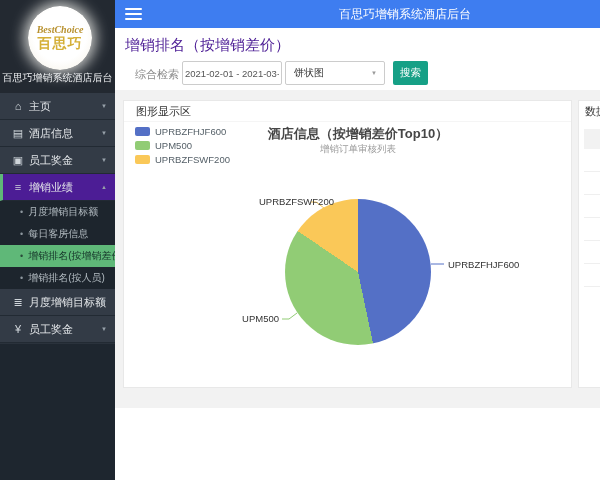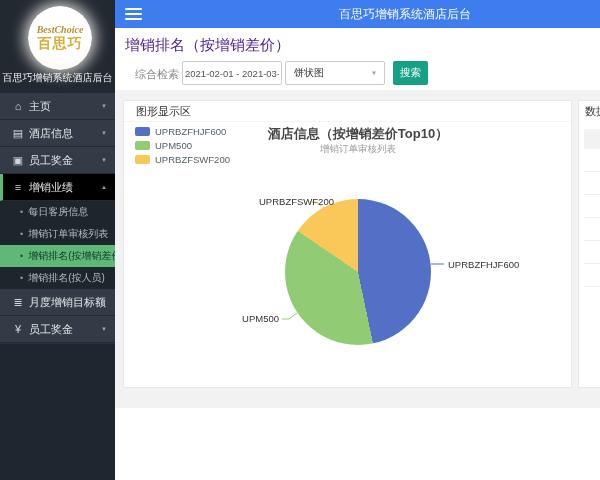--- a/index.html
+++ b/index.html
@@ -19,21 +19,21 @@
   .logo-cn { font-size:14px; font-weight:bold; color:#d4af37; letter-spacing:1px; }
   .brand-caption { position:absolute; left:0; right:0; top:71px; text-align:center;
     font-size:10px; color:#f0f2f4; white-space:nowrap; }
 
   .menu-item { position:relative; height:27px; line-height:26px; padding-left:10px;
     background:#333b46; border-bottom:1px solid #222a33; color:#e4e7ea;
     font-size:11px; cursor:pointer; white-space:nowrap; }
   .menu-item .mi-icon { display:inline-block; width:16px; text-align:center;
     color:#cfd5da; font-size:11px; }
   .menu-item .caret { position:absolute; right:8px; top:0; font-size:6px; color:#97a0a9; }
-  .menu-item.expanded { border-left:3px solid #5FB878; padding-left:7px; background:#000000; }
+  .menu-item.expanded { border-left:3px solid #5FB878; padding-left:7px; background:#4c1d95; }
 
   .submenu-item { position:relative; height:22px; line-height:22px; padding-left:20px;
     background:#1d252d; color:#b3bcc2; font-size:10px; cursor:pointer; white-space:nowrap; }
   .submenu-item .bullet { margin-right:5px; font-size:9px; color:#8d979e; }
   .submenu-item.active { background:#5FB878; color:#16352a; }
   .submenu-item.active .bullet { color:#2a4a3a; }
   .sidebar-divider { height:1px; background:#2a323c; margin-top:0; }
 
   
   #main { position:absolute; left:115px; top:0; width:485px; height:480px; background:#fff; }
@@ -118,24 +118,24 @@
       <span>员工奖金</span>
       <span class="caret">▼</span>
     </div>
     <div class="menu-item expanded">
       <span class="mi-icon">≡</span>
       <span>增销业绩</span>
       <span class="caret">▲</span>
     </div>
 
     <div class="submenu-item">
+      <span class="bullet">•</span><span>月度增销目标额</span>
+    </div>
+    <div class="submenu-item">
       <span class="bullet">•</span><span>每日客房信息</span>
-    </div>
-    <div class="submenu-item">
-      <span class="bullet">•</span><span>增销订单审核列表</span>
     </div>
     <div class="submenu-item active">
       <span class="bullet">•</span><span>增销排名(按增销差价)</span>
     </div>
     <div class="submenu-item">
       <span class="bullet">•</span><span>增销排名(按人员)</span>
     </div>
 
     <div class="menu-item">
       <span class="mi-icon">≣</span>

